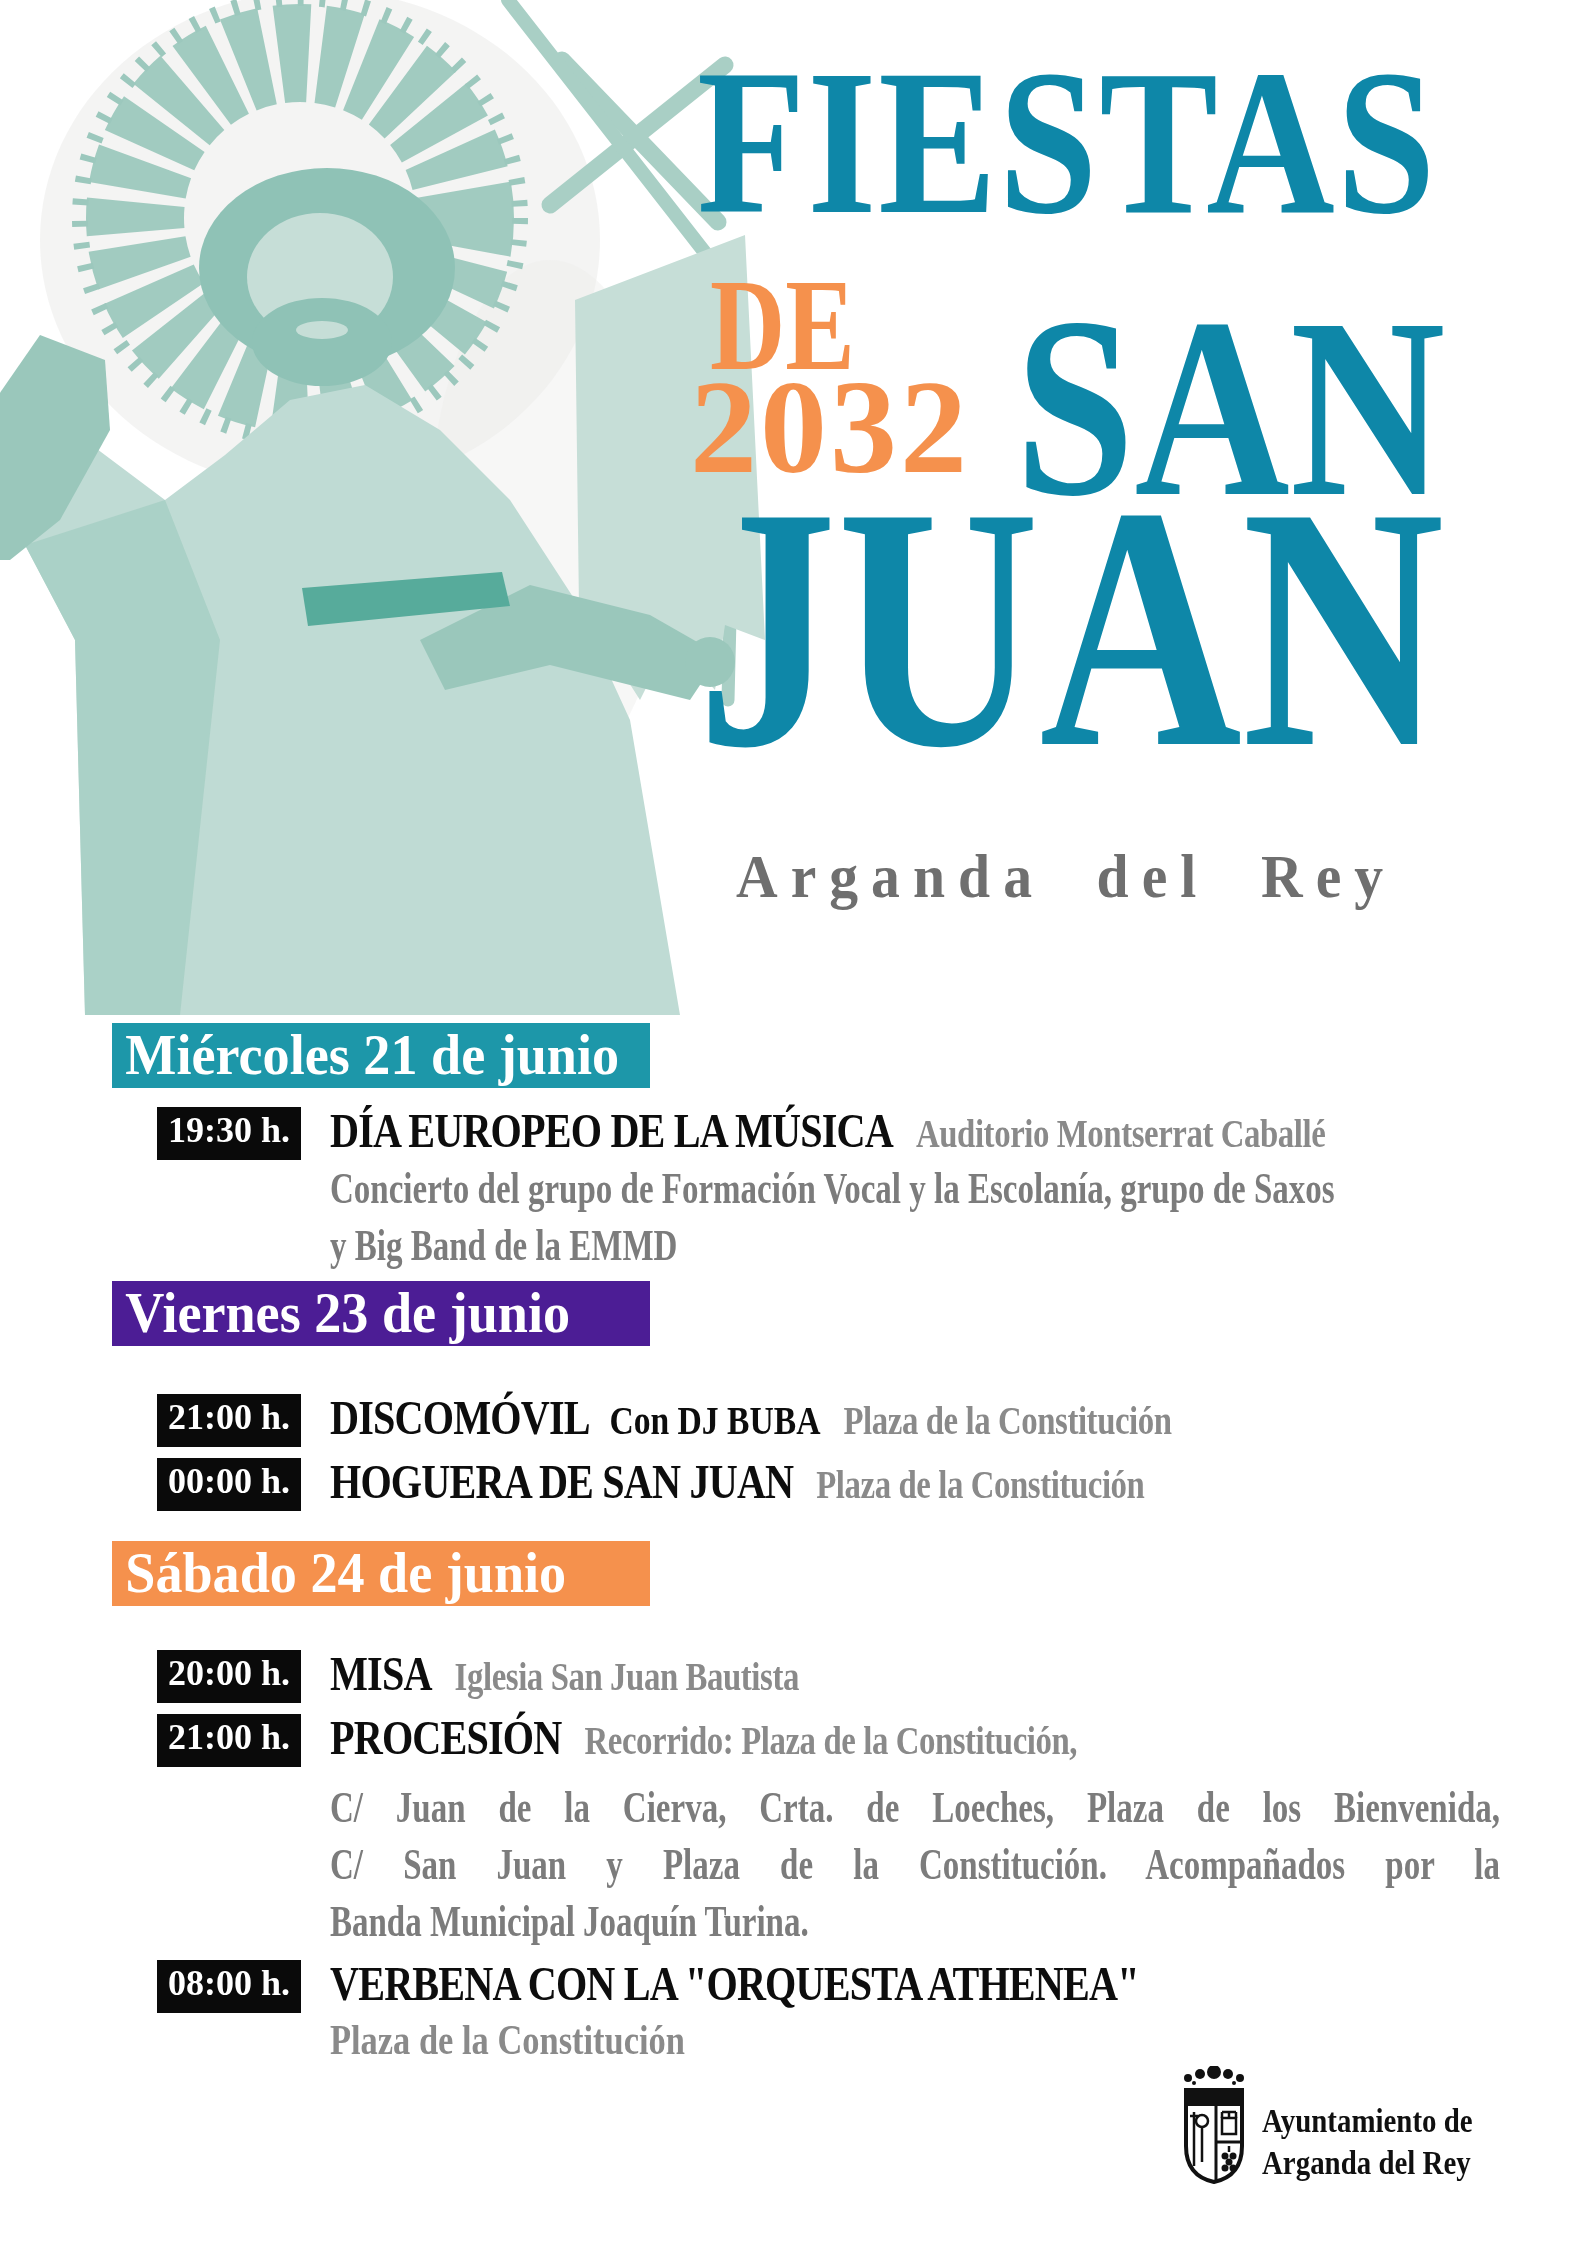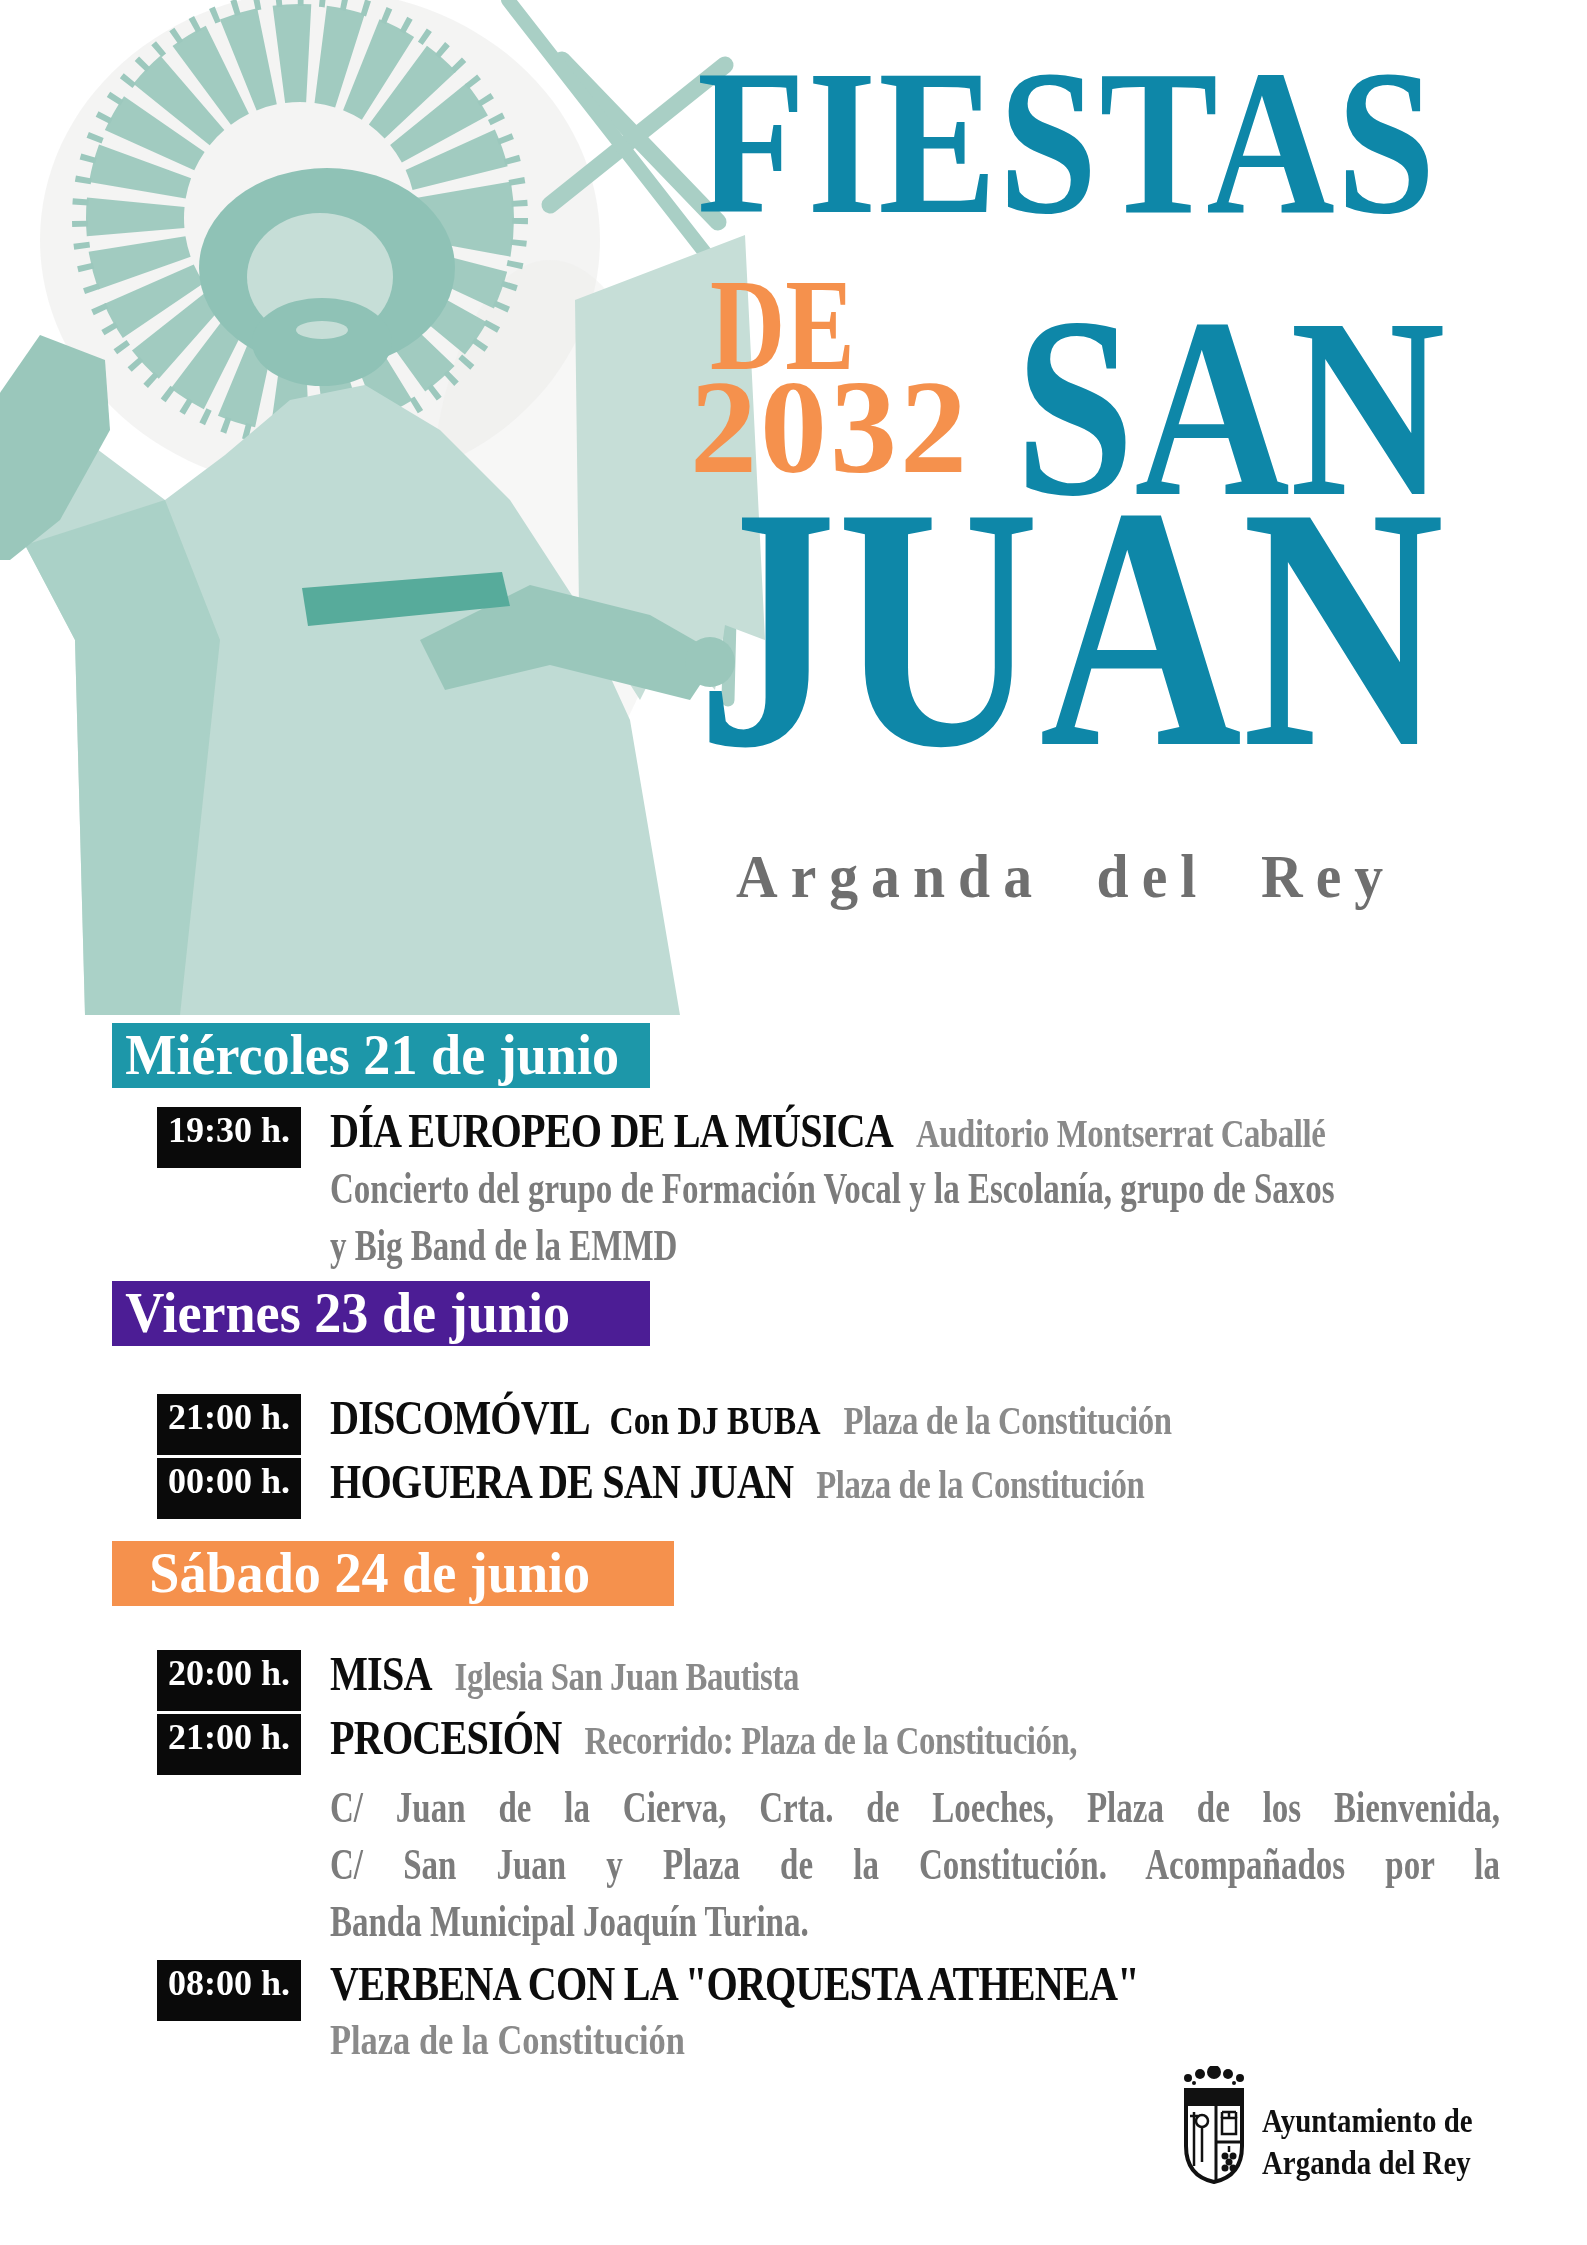--- a/index.html
+++ b/index.html
@@ -20,25 +20,25 @@
   #t-juan{left:697px;top:455px;font-size:346px;transform:scaleX(.81);}
   #t-sub{left:736px;top:845px;font-size:62px;color:var(--subtitle-gray,#6f6f6f);
          letter-spacing:14px;word-spacing:26px;transform:scaleX(.93);}
 
   
   .banner{position:absolute;left:112px;width:538px;height:65px;color:#ffffff;}
   .banner>span{display:inline-block;font-weight:700;font-size:57px;line-height:64px;
                padding-left:14px;white-space:nowrap;transform:scaleX(.95);transform-origin:left top;}
   #banner1{top:1023px;}
   #banner2{top:1281px;}
-  #banner3{top:1541px;padding-left:24px;}
+  #banner3{top:1541px;}
 
   
   .badge{position:absolute;left:157px;background:var(--badge-bg,#0a0a0a);color:#ffffff;
-         font-weight:700;font-size:36px;line-height:1;padding:5px 11px 20px;white-space:nowrap;}
+         font-weight:700;font-size:36px;line-height:1;padding:5px 11px 12px;white-space:nowrap;}
   .rowtext{position:absolute;left:330px;display:flex;align-items:baseline;white-space:nowrap;
            transform:scaleX(.82);transform-origin:left top;}
   .etitle{font-size:49px;font-weight:700;color:var(--title-text,#0d0d0d);letter-spacing:-1px;line-height:1.1;}
   .ewith{font-size:41px;font-weight:700;color:var(--title-text,#0d0d0d);margin-left:24px;}
   .eloc{font-size:40px;font-weight:700;color:var(--location-gray,#8a8a8a);margin-left:28px;letter-spacing:-.5px;}
 
   .desc{position:absolute;left:330px;width:1560px;transform:scaleX(.75);transform-origin:left top;}
   .desc-line{font-size:44px;font-weight:700;color:var(--description-gray,#7c7c7c);line-height:57px;}
   .desc-line.just{text-align:justify;text-align-last:justify;}
   .loc-below{position:absolute;left:330px;font-size:42px;font-weight:700;

